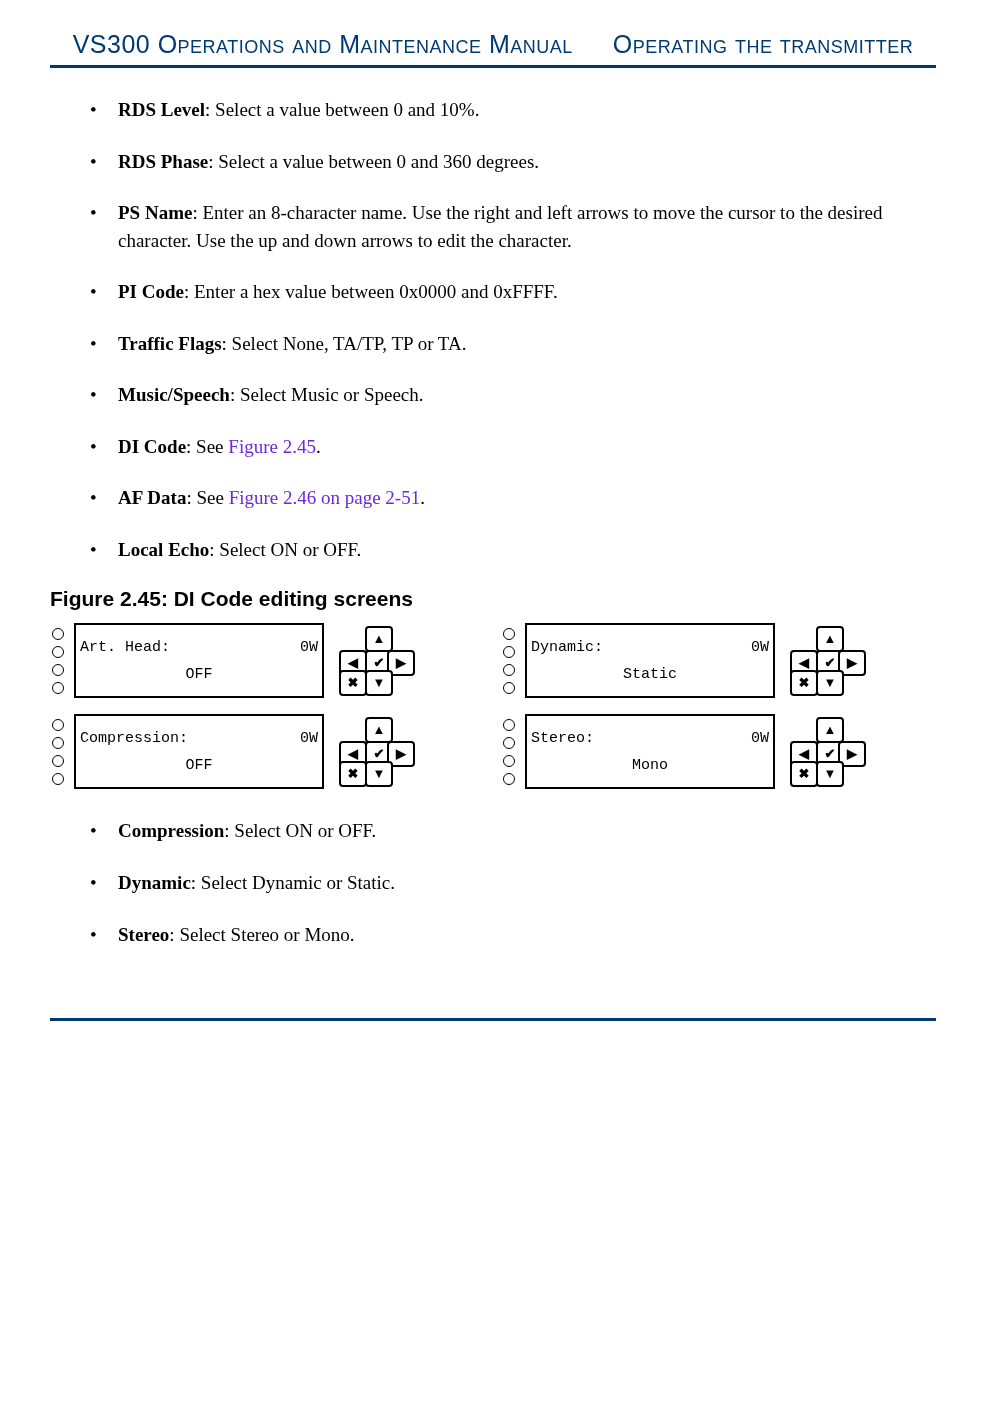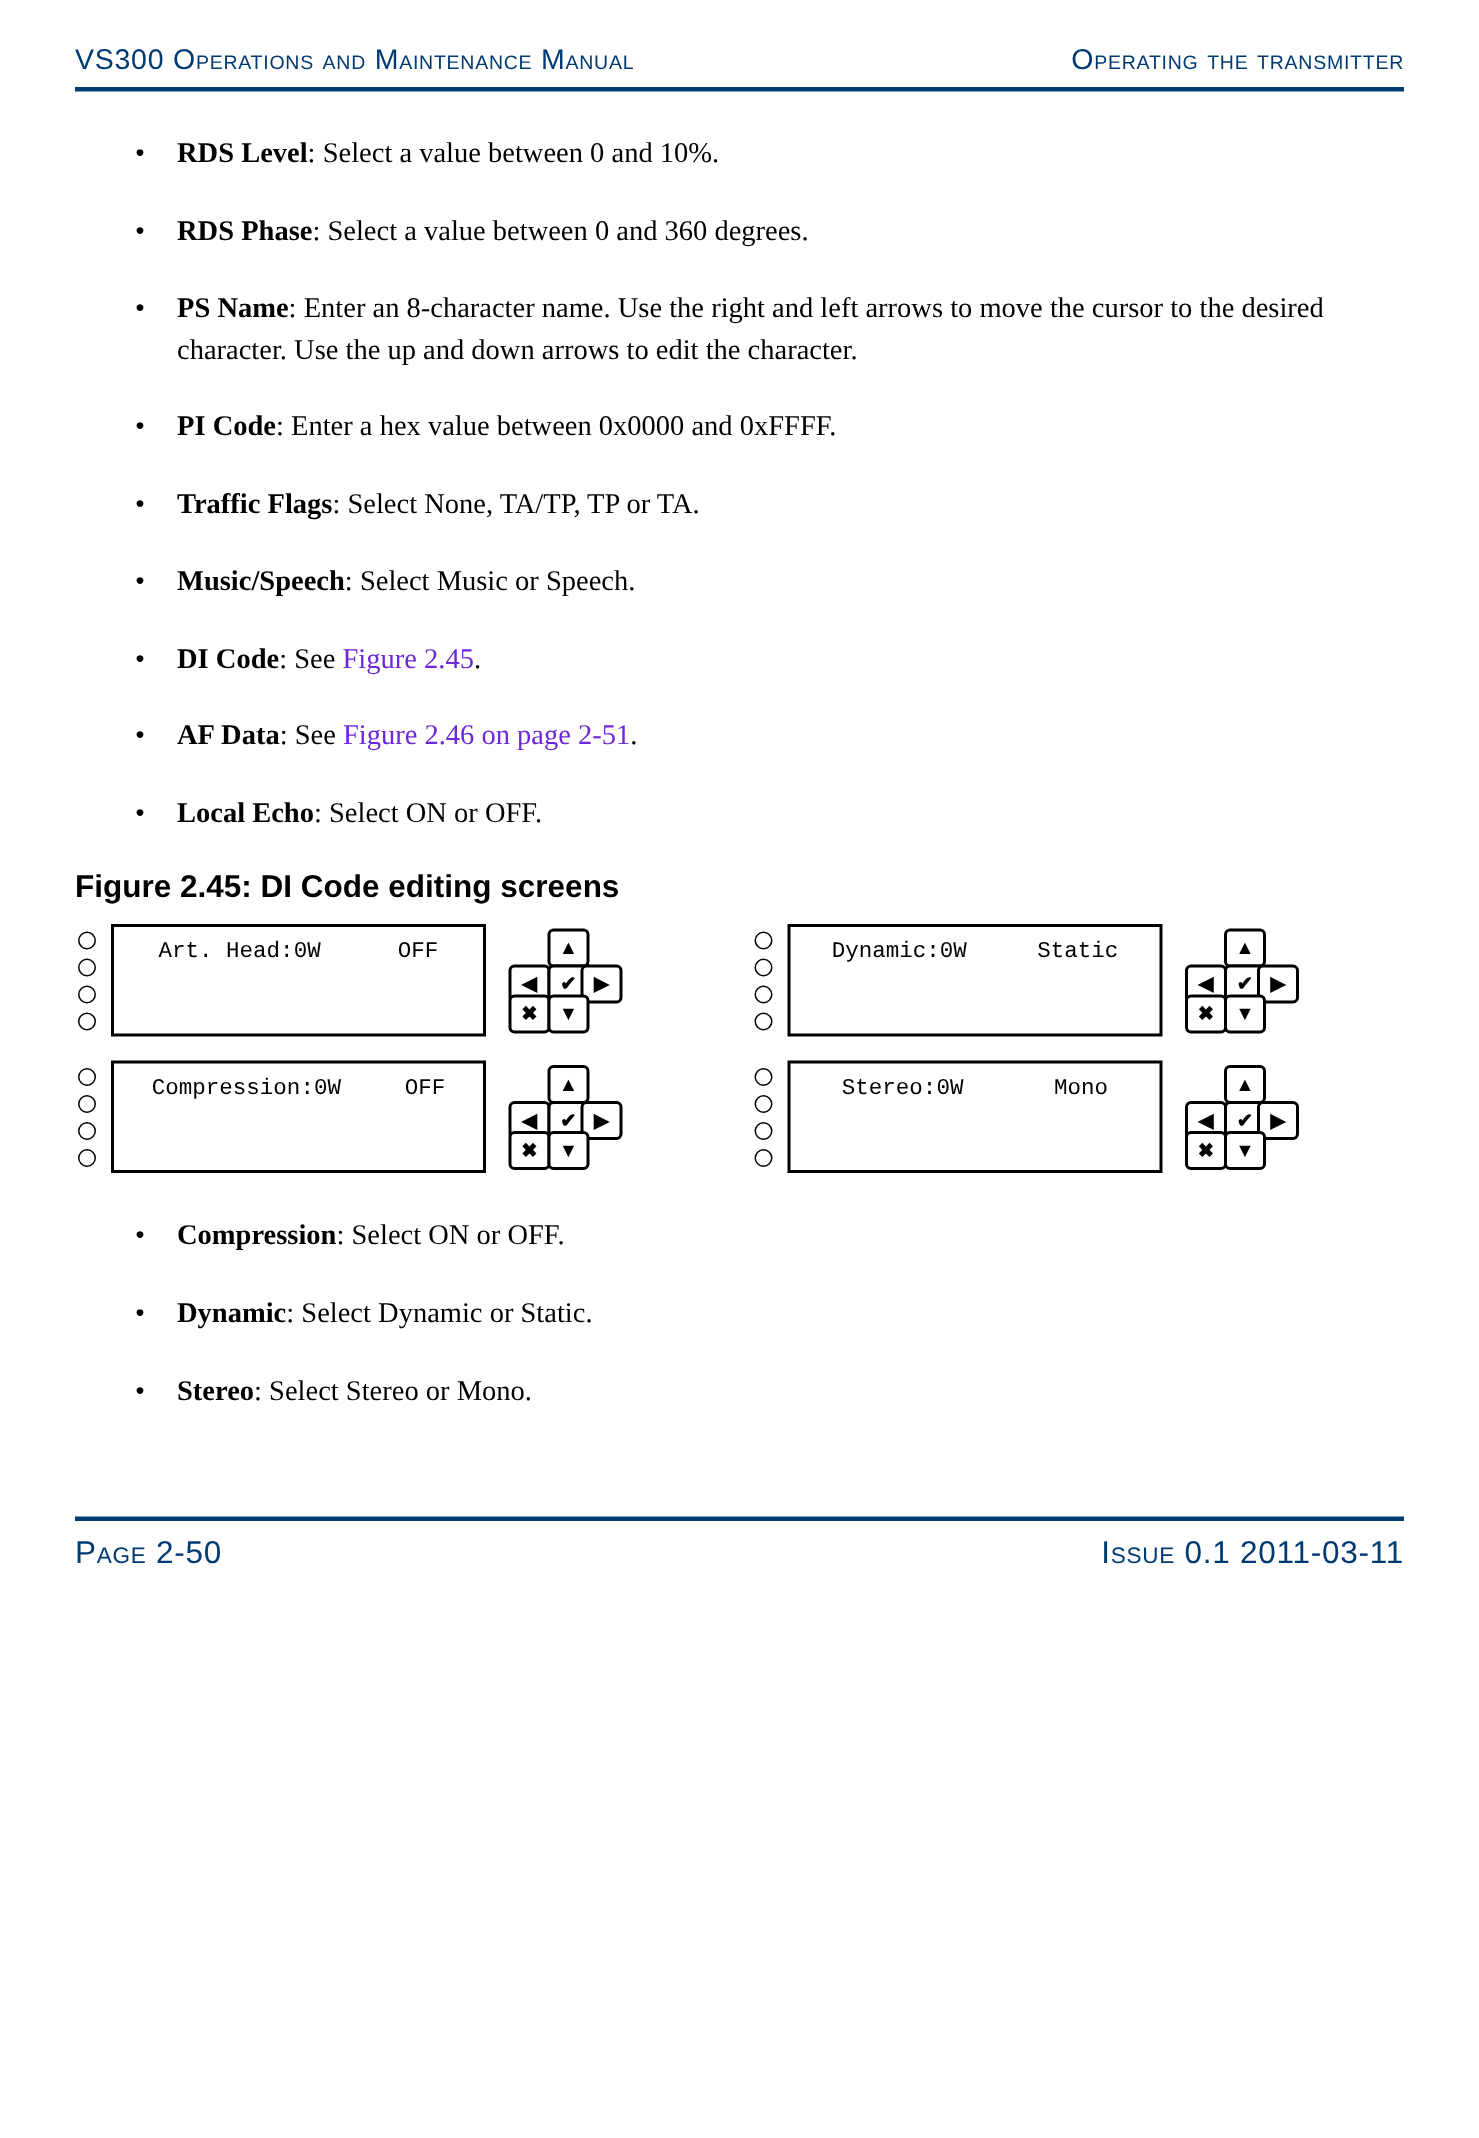--- a/index.html
+++ b/index.html
@@ -9,24 +9,24 @@
     color: #000;
     background: #fff;
     width: 986px;
   }
   .page {
     padding: 30px 50px 40px 50px;
     box-sizing: border-box;
   }
   .header {
     display: flex;
-    justify-content: space-between;
+    justify-content: center;
     font-family: 'Trebuchet MS', 'Segoe UI', sans-serif;
     font-variant: small-caps;
-    font-size: 19px;
+    font-size: 25px;
     letter-spacing: 0.5px;
     color: #003a73;
     padding-bottom: 6px;
     gap: 40px;
   }
   .header-rule {
     height: 3px;
     background: #003a73;
     margin-bottom: 28px;
   }
@@ -86,20 +86,21 @@
   }
   .lcd {
     border: 2px solid #000;
     width: 250px;
     height: 75px;
     padding: 8px 4px;
     font-family: 'Courier New', monospace;
     font-size: 15px;
     box-sizing: border-box;
     display: flex;
+    flex-direction: column;
     justify-content: space-around;
   }
   .lcd-row1 {
     display: flex;
     justify-content: space-between;
   }
   .lcd-row2 {
     text-align: center;
   }
   .keypad {
@@ -266,18 +267,14 @@
     </div>
   </div>
 
   <ul class="bullet-list">
     <li><span class="bold">Compression</span><span>: Select ON or OFF.</span></li>
     <li><span class="bold">Dynamic</span><span>: Select Dynamic or Static.</span></li>
     <li><span class="bold">Stereo</span><span>: Select Stereo or Mono.</span></li>
   </ul>
 
   <div class="footer-rule"></div>
-  <div class="footer">
-    <span>Page 2-50</span>
-    <span>Issue 0.1  2011-03-11</span>
-  </div>
 
 </div>
 
 </body></html>

